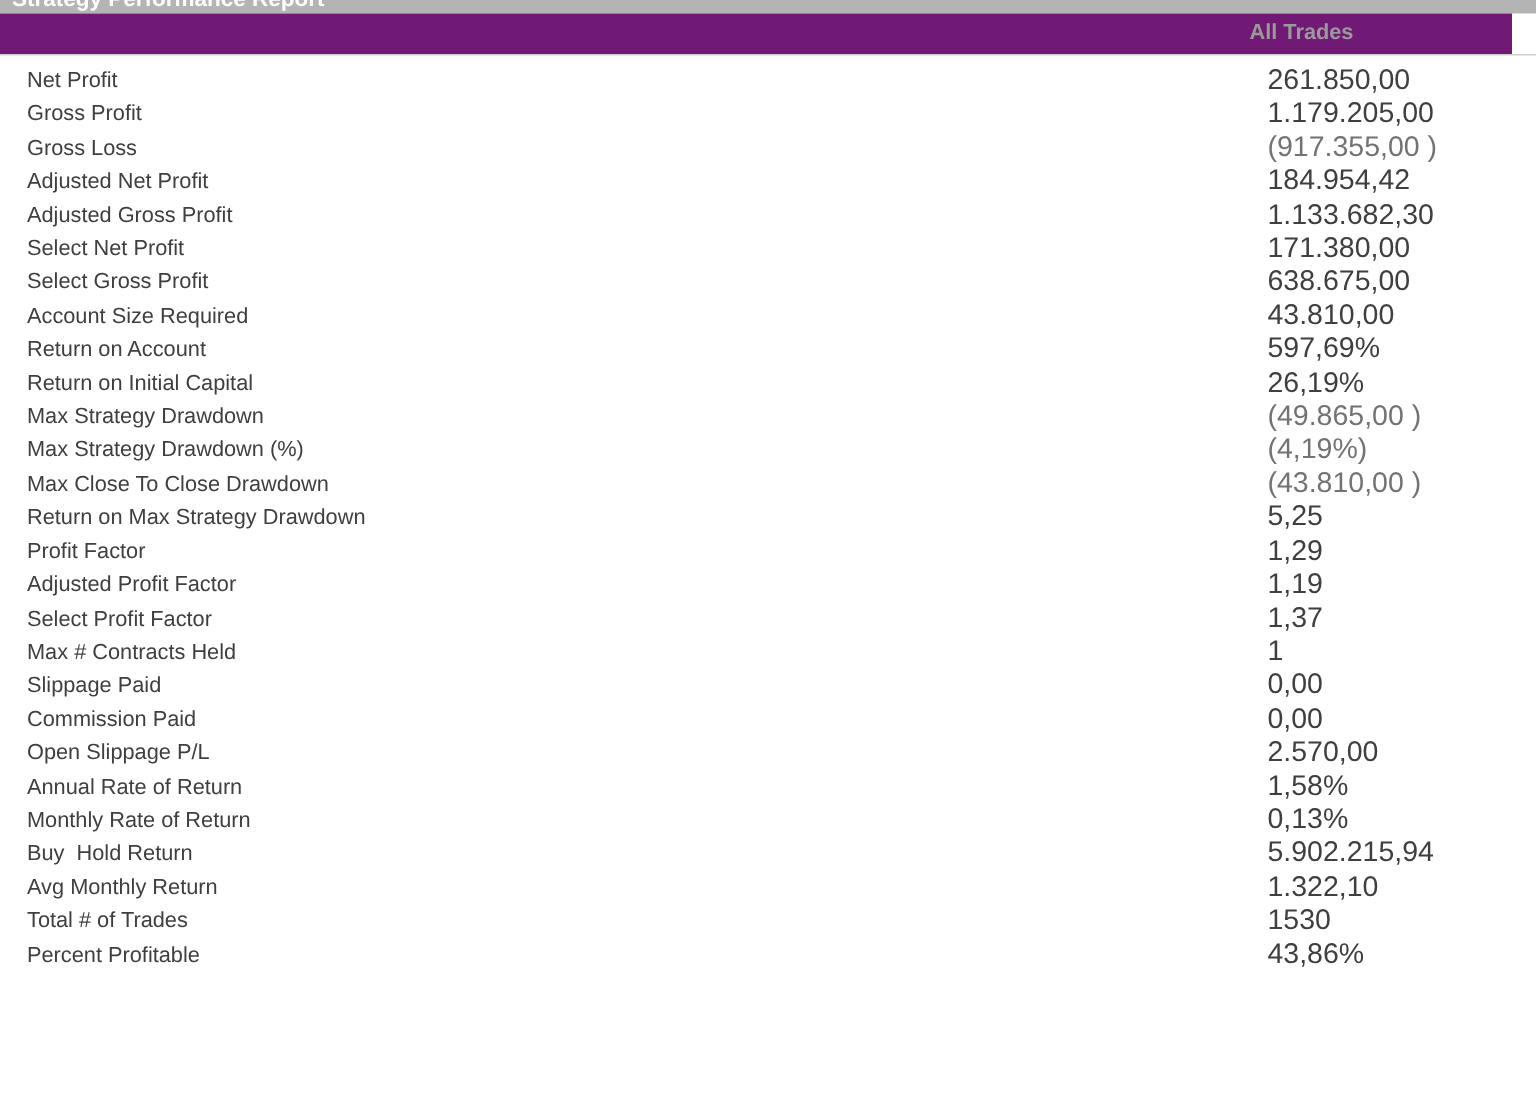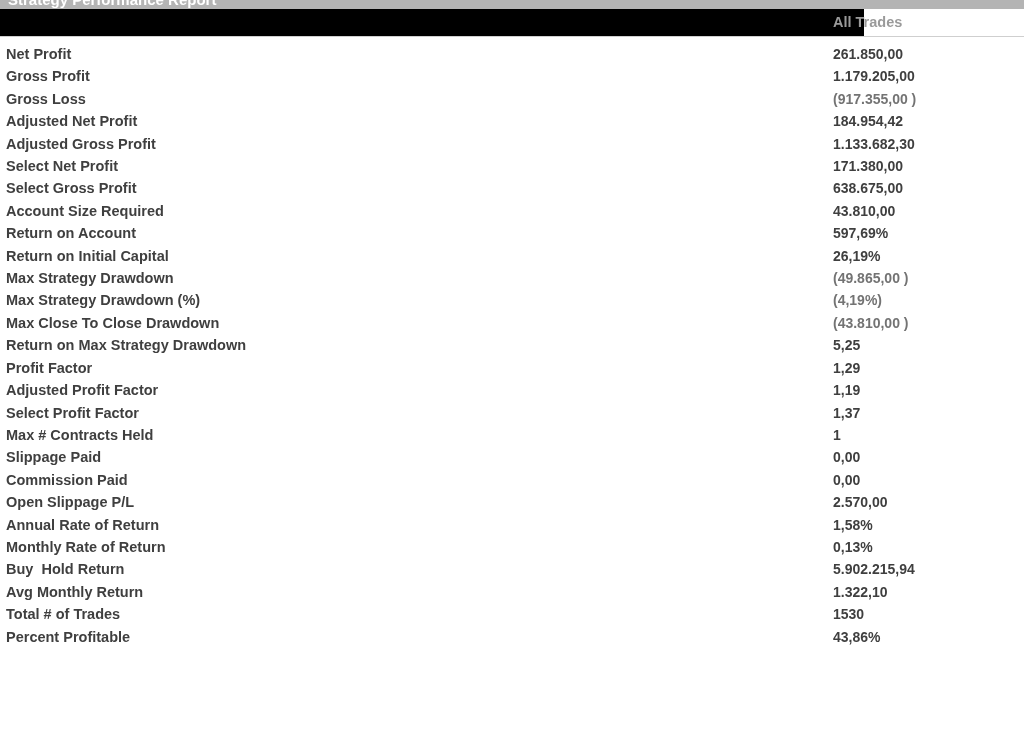--- a/index.html
+++ b/index.html
@@ -35,23 +35,23 @@
     color: #ffffff;
     white-space: nowrap;
     line-height: 18px;
   }
 
   
   .header-strip {
     position: absolute;
     top: 9px;
     left: 0;
-    width: 864px;
+    width: 1008px;
     height: 27px;
-    background: #000000;
+    background: #701a75;
   }
   .col-head-alltrades {
     position: absolute;
     left: 833px;
     top: 5px;
     font-size: 14.5px;
     font-weight: bold;
     color: #9a9a9a;
     white-space: nowrap;
   }
@@ -61,43 +61,42 @@
     left: 0;
     width: 1024px;
     height: 1px;
     background: #cfcfcf;
   }
 
   
   .table-body {
     position: absolute;
     top: 43px;
-    left: 0;
+    left: 12px;
     width: 814px;
-    font-weight: bold;
   }
   .row {
     position: relative;
     height: 22.42px;
     line-height: 22.42px;
     white-space: nowrap;
   }
   .row-label {
     position: absolute;
     left: 6px;
     top: 0;
     font-size: 14.5px;
     color: #3f3f3f;
     white-space: pre;
   }
   .row-value {
     position: absolute;
     left: 833px;
     top: 0;
-    font-size: 14px;
+    font-size: 19px;
     color: #3f3f3f;
     white-space: pre;
   }
   .row-value.neg {
     color: #737373;
   }
 </style>
 </head>
 <body>
 

